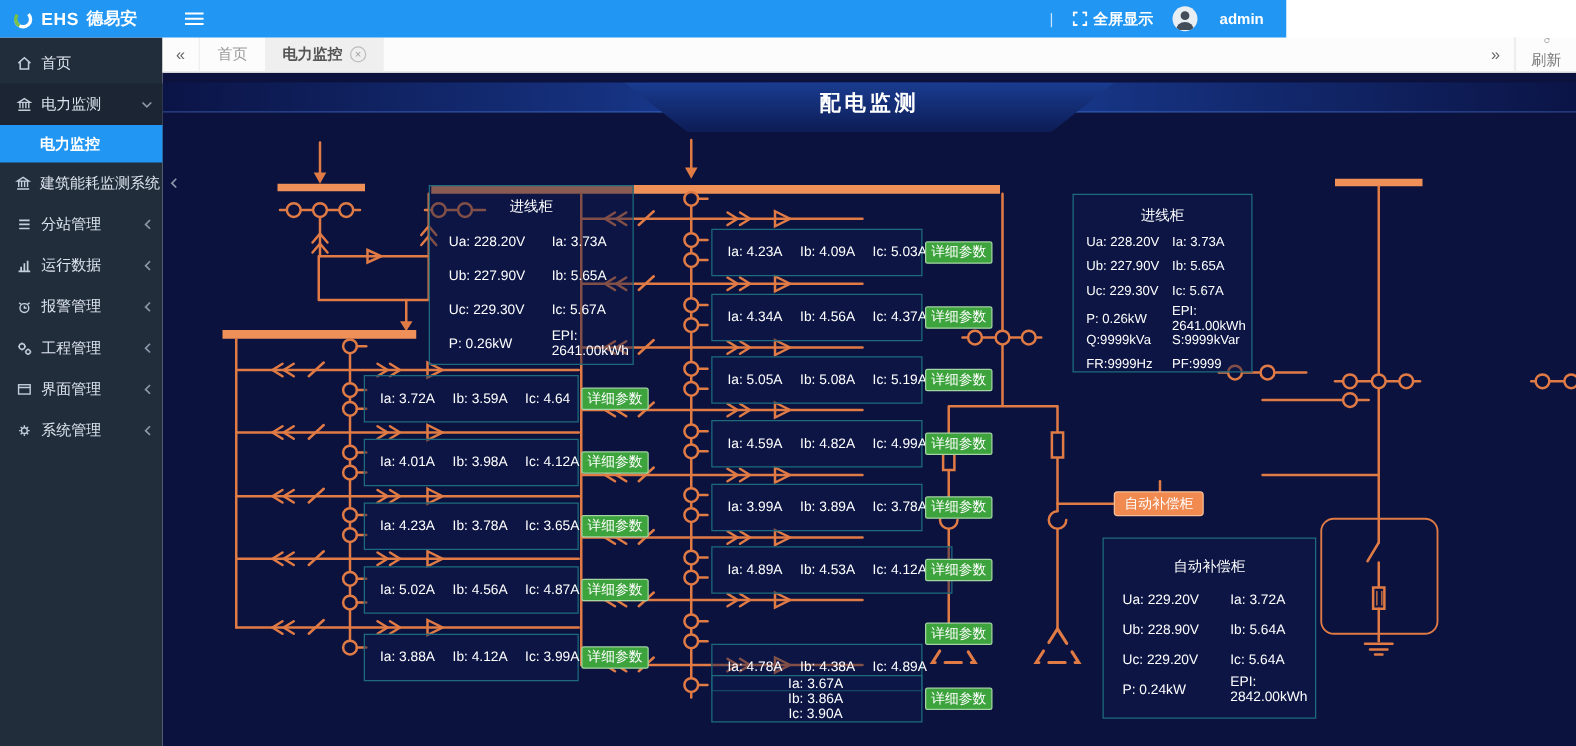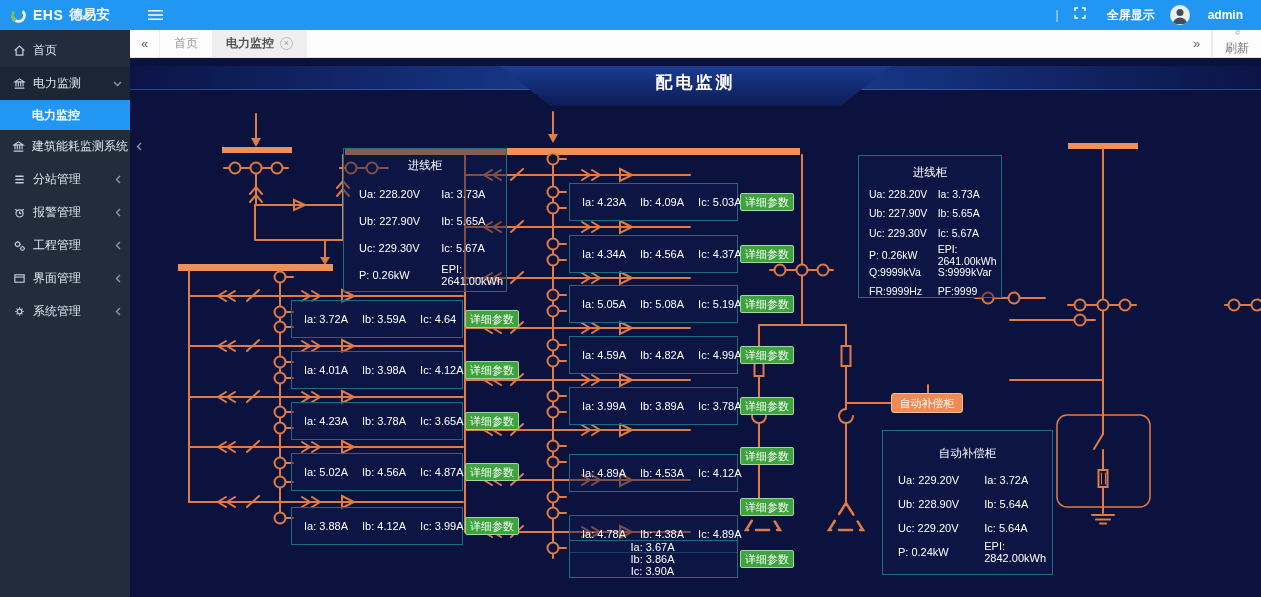--- a/index.html
+++ b/index.html
@@ -1,28 +1,28 @@
 <!DOCTYPE html>
 <html style="--nav: #2196f3; --bg: #0c123e; --line: #e07b45; --teal: #1d6b7d; --green: #3da33d; --orange: #f08a50;"><head>
 <meta charset="utf-8">
 <style>
   :root{ --nav:#2196f3; --line:#e07b45; --busbar:#ef9059; --teal:#1d6b7d; --green:#3da33d; --orange:#f08a50; --bg:#0c123e; }
   *{ box-sizing:border-box; }
   body{ width:1261px; height:597px; margin:0; overflow:hidden; position:relative; background:#fff;
         font-family:"Liberation Sans","DejaVu Sans",sans-serif; }
   
-  .navbar{ position:absolute; left:0; top:0; width:1261px; height:30px; background:var(--nav); color:#fff;
+  .navbar{ position:absolute; left:0; top:0; width:1029px; height:30px; background:var(--nav); color:#fff;
            display:flex; align-items:center; z-index:30; }
   .brand{ width:132px; display:flex; align-items:center; gap:6px; padding-left:10px; cursor:pointer; }
   .brand b{ font-size:14px; letter-spacing:.5px; }
   .brand span{ font-size:13.5px; font-weight:bold; }
   .hamburger{ margin-left:16px; cursor:pointer; display:flex; align-items:center; }
   .nav-right{ margin-left:auto; display:flex; align-items:center; gap:15px; padding-right:18px; font-size:12px; }
   .nav-divider{ opacity:.75; }
-  .fullscreen{ display:flex; gap:21px; cursor:pointer; font-weight:bold; }
+  .fullscreen{ display:flex; align-items:center; gap:5px; cursor:pointer; font-weight:bold; }
   .userbox{ display:flex; align-items:center; gap:18px; cursor:pointer; font-weight:bold;text-align:right; }
   .avatar{ width:20px; height:20px; border-radius:50%; background:#e9eef3; overflow:hidden; display:inline-flex;
            align-items:flex-end; justify-content:center; }
   
   .sidebar{ position:absolute; left:0; top:30px; width:130px; height:567px; background:#222d3c; color:#dbe4ee;
             font-size:12px; z-index:20; padding-top:4px; }
   .side-item{ height:33px; display:flex; align-items:center; gap:7px; padding:0 8px 0 12px; cursor:pointer; }
   .side-item .lbl{ white-space:nowrap; }
   .chev{ margin-left:auto; display:flex; align-items:center; color:#8b97a6; }
   .group{ background:#1b2533; }
@@ -149,20 +149,33 @@
         </svg>
       </span>
   </div>
   <div class="side-item">
     <span class="sicon">
       <svg width="13" height="13" viewBox="0 0 14 14" stroke="currentColor" fill="none" stroke-width="1.4">
           <path d="M2.5,3.5 H11.5 M2.5,7 H11.5 M2.5,10.5 H11.5"></path>
         </svg>
       </span>
     <span class="lbl">分站管理</span>
+    <span class="chev">
+      <svg width="8" height="9" viewBox="0 0 7 9" stroke="currentColor" fill="none" stroke-width="1.4">
+          <path d="M5.5,1 L2,4.5 L5.5,8"></path>
+        </svg>
+      </span>
+  </div>
+  <div class="side-item">
+    <span class="sicon">
+      <svg width="13" height="13" viewBox="0 0 14 14" stroke="currentColor" fill="none" stroke-width="1.5">
+          <path d="M2,12 H12 M4.2,12 V8 M7,12 V5 M9.8,12 V2.8"></path>
+        </svg>
+      </span>
+    <span class="lbl">运行数据</span>
     <span class="chev">
       <svg width="8" height="9" viewBox="0 0 7 9" stroke="currentColor" fill="none" stroke-width="1.4">
           <path d="M5.5,1 L2,4.5 L5.5,8"></path>
         </svg>
       </span>
   </div>
   <div class="side-item">
     <span class="sicon">
       <svg width="13" height="13" viewBox="0 0 14 14" stroke="currentColor" fill="none" stroke-width="1.2">
           <circle cx="7" cy="8" r="3.8"></circle>
@@ -592,21 +605,21 @@
         <span>Ib: 4.82A</span>
         <span>Ic: 4.99A</span>
       </div>
       <div class="param-btn" style="left: 610px; top: 288px;">详细参数</div>
       <div class="feeder-box" style="left: 439px; top: 329px; width: 169px;">
         <span>Ia: 3.99A</span>
         <span>Ib: 3.89A</span>
         <span>Ic: 3.78A</span>
       </div>
       <div class="param-btn" style="left: 610px; top: 339px;">详细参数</div>
-      <div class="feeder-box" style="left: 439px; top: 379px; width: 169px; margin-top: 17px;">
+      <div class="feeder-box" style="left: 439px; top: 379px; width: 193px;">
         <span>Ia: 4.89A</span>
         <span>Ib: 4.53A</span>
         <span>Ic: 4.12A</span>
       </div>
       <div class="param-btn" style="left: 610px; top: 389px;">详细参数</div>
       <div class="feeder-box" style="left: 439px; top: 430px; width: 169px; margin-top: 27px;">
         <span>Ia: 4.78A</span>
         <span>Ib: 4.38A</span>
         <span>Ic: 4.89A</span>
       </div>

